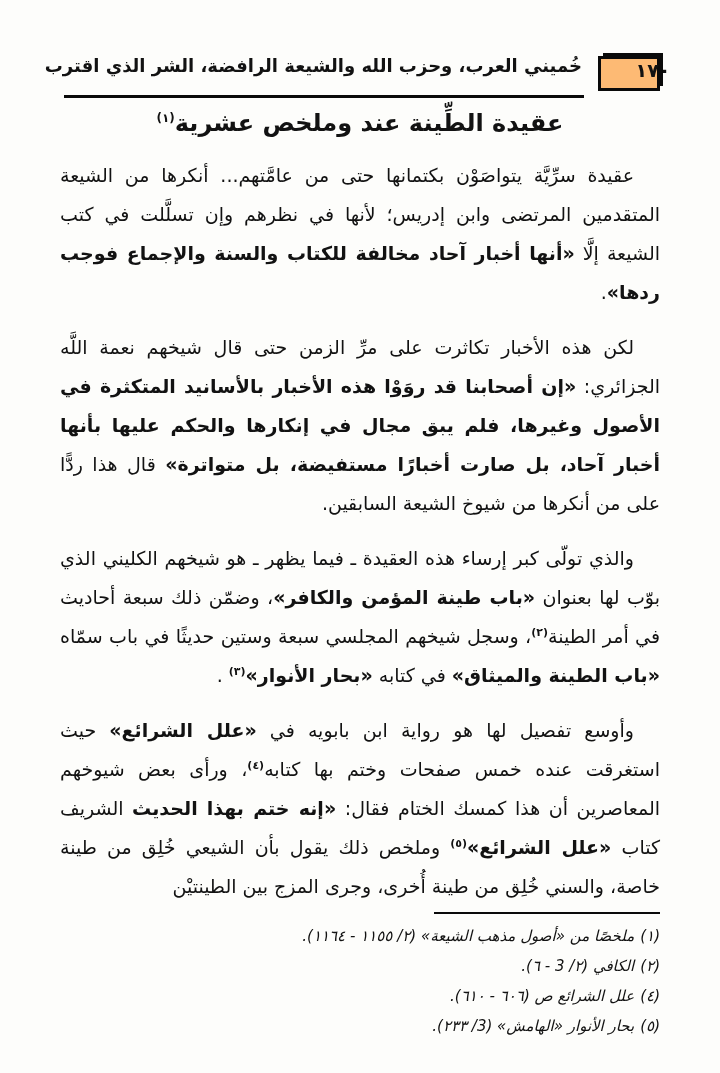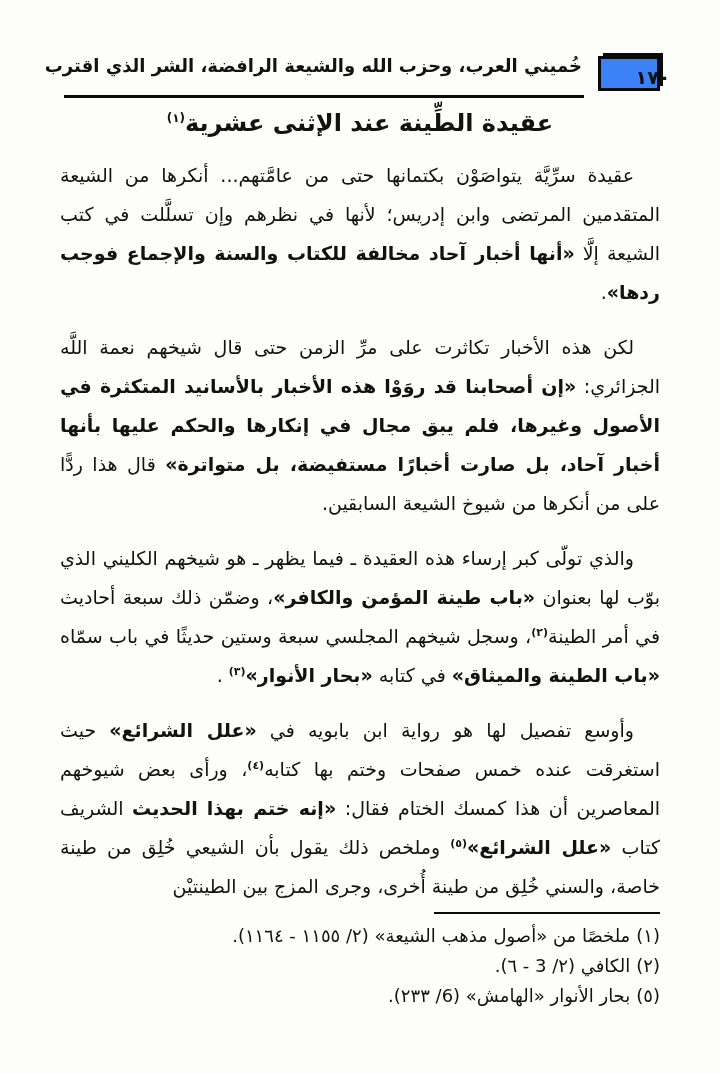--- a/index.html
+++ b/index.html
@@ -29,23 +29,23 @@
     align-items: flex-start;
     gap: 16px;
   }
   .page-num-box {
     flex: 0 0 auto;
     width: 62px;
     height: 35px;
     margin-top: 10px;
     border: 3px solid #0a0a0a;
     box-shadow: 4px -4px 0 -1px #0a0a0a;
-    background: #3b82f6;
+    background: #fdba74;
     display: flex;
-    align-items: flex-end;
+    align-items: flex-start;
     justify-content: center;
     font-size: 19px;
     font-weight: bold;
     box-sizing: border-box;
     padding-left: 48px;
   }
   .running-title {
     flex: 1;
     margin-top: 5px;
     font-size: 18px;
@@ -91,53 +91,55 @@
   }
   
   .footnotes { margin-top: 6px; }
   .footnote-rule {
     width: 226px;
     height: 2px;
     background: #0a0a0a;
     margin-bottom: 7px;
   }
   .footnote {
-    font-size: 18px;
+    font-size: 15px;
     line-height: 30px;
     text-align: right;
     white-space: nowrap;
+    font-style: italic;
   }
   .fn-marker { margin-left: 6px; }
 </style>
 </head>
 <body>
 
 <div class="page">
 
   <header class="page-header">
     <div class="header-row">
       <div class="page-num-box">
         <span>١٧٠</span>
       </div>
       <div class="running-title">خُميني العرب، وحزب الله والشيعة الرافضة، الشر الذي اقترب</div>
     </div>
     <div class="header-rule"></div>
   </header>
 
-  <h1 class="chapter-title"><span>عقيدة الطِّينة عند الإثنى عشرية</span><sup>(١)</sup></h1>
+  <h1 class="chapter-title"><span>عقيدة الطِّينة عند وملخص عشرية</span><sup>(١)</sup></h1>
 
   <main class="body-text" id="paragraphs">
       <p class="para"><span>عقيدة سرِّيَّة يتواصَوْن بكتمانها حتى من عامَّتهم... أنكرها من الشيعة المتقدمين المرتضى وابن إدريس؛ لأنها في نظرهم وإن تسلَّلت في كتب الشيعة إلَّا </span><span class="b">«أنها أخبار آحاد مخالفة للكتاب والسنة والإجماع فوجب ردها»</span><span>.</span></p>
       <p class="para"><span>لكن هذه الأخبار تكاثرت على مرِّ الزمن حتى قال شيخهم نعمة اللَّه الجزائري: </span><span class="b">«إن أصحابنا قد روَوْا هذه الأخبار بالأسانيد المتكثرة في الأصول وغيرها، فلم يبق مجال في إنكارها والحكم عليها بأنها أخبار آحاد، بل صارت أخبارًا مستفيضة، بل متواترة»</span><span> قال هذا ردًّا على من أنكرها من شيوخ الشيعة السابقين.</span></p>
       <p class="para"><span>والذي تولّى كبر إرساء هذه العقيدة ـ فيما يظهر ـ هو شيخهم الكليني الذي بوّب لها بعنوان </span><span class="b">«باب طينة المؤمن والكافر»</span><span>، وضمّن ذلك سبعة أحاديث في أمر الطينة</span><sup>(٢)</sup><span>، وسجل شيخهم المجلسي سبعة وستين حديثًا في باب سمّاه </span><span class="b">«باب الطينة والميثاق»</span><span> في كتابه </span><span class="b">«بحار الأنوار»</span><sup>(٣)</sup><span> .</span></p>
       <p class="para"><span>وأوسع تفصيل لها هو رواية ابن بابويه في </span><span class="b">«علل الشرائع»</span><span> حيث استغرقت عنده خمس صفحات وختم بها كتابه</span><sup>(٤)</sup><span>، ورأى بعض شيوخهم المعاصرين أن هذا كمسك الختام فقال: </span><span class="b">«إنه ختم بهذا الحديث</span><span> الشريف كتاب </span><span class="b">«علل الشرائع»</span><sup>(٥)</sup><span> وملخص ذلك يقول بأن الشيعي خُلِق من طينة خاصة، والسني خُلِق من طينة أُخرى، وجرى المزج بين الطينتيْن</span></p>
     </main>
 
   <footer class="footnotes">
     <div class="footnote-rule"></div>
     <div id="footnote-list">
         <div class="footnote"><span class="fn-marker">(١)</span><span>ملخصًا من «أصول مذهب الشيعة» (٢/ ١١٥٥ - ١١٦٤).</span></div>
         <div class="footnote"><span class="fn-marker">(٢)</span><span>الكافي (٢/ 3 - ٦).</span></div>
-        <div class="footnote"><span class="fn-marker">(٥)</span><span>بحار الأنوار «الهامش» (6/ ٢٣٣).</span></div>
+        <div class="footnote"><span class="fn-marker">(٤)</span><span>علل الشرائع ص (٦٠٦ - ٦١٠).</span></div>
+        <div class="footnote"><span class="fn-marker">(٥)</span><span>بحار الأنوار «الهامش» (3/ ٢٣٣).</span></div>
       </div>
   </footer>
 
 </div>
 
 </body></html>

